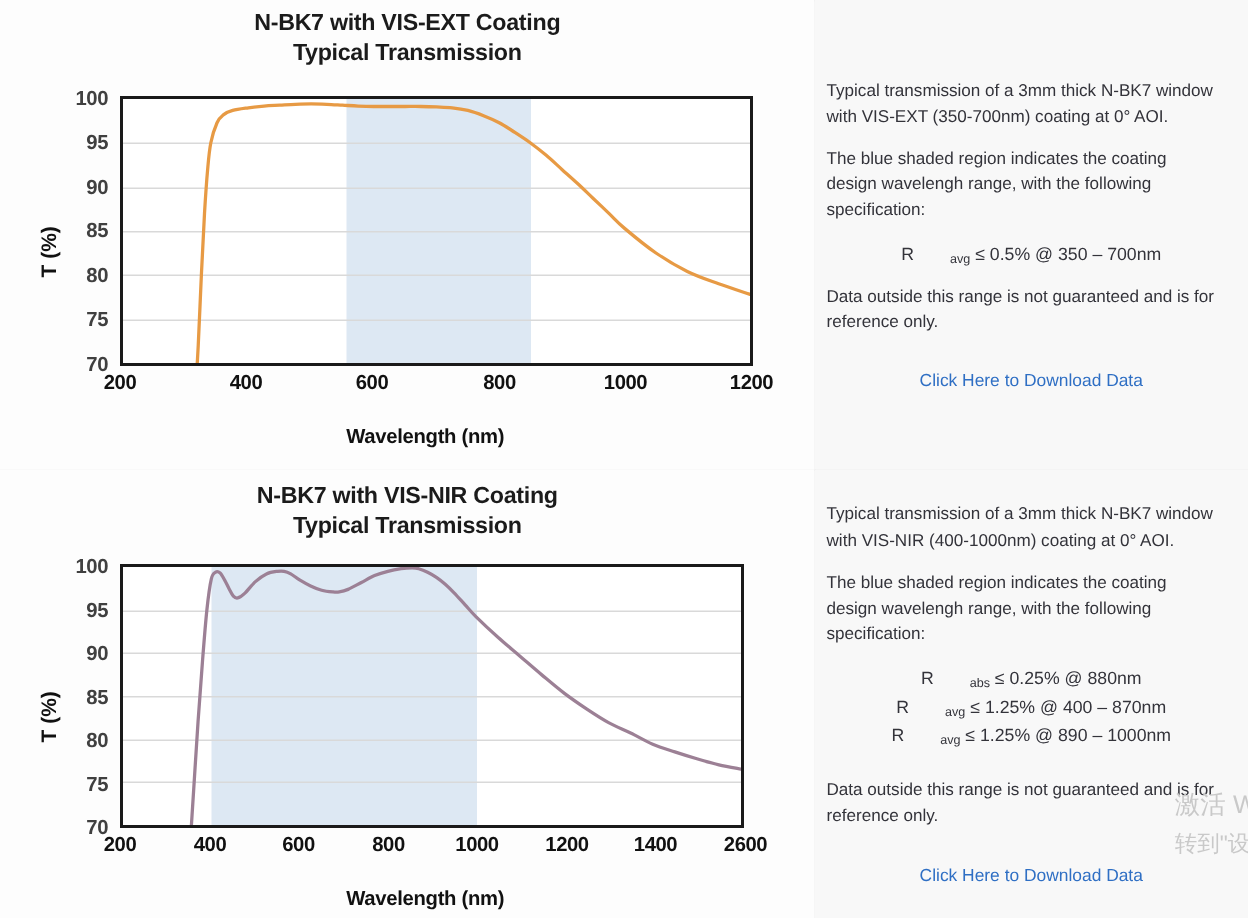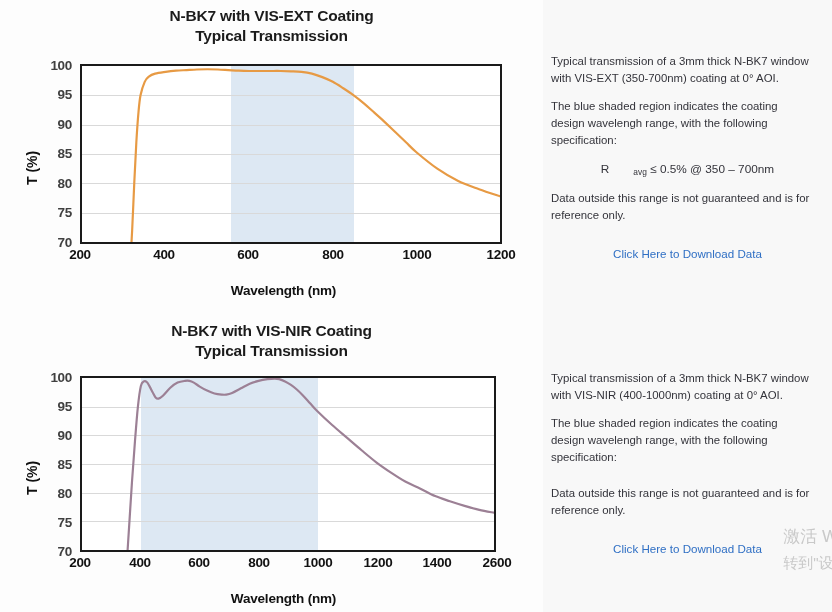--- a/index.html
+++ b/index.html
@@ -275,20 +275,25 @@
       <div class="xtick" style="left:351px; top:242px;">1200</div>
       <div class="xtick" style="left:410px; top:242px;">1400</div>
       <div class="xtick" style="left:470px; top:242px;">2600</div>
 
       <div class="axis-label-x" style="top:278px;">Wavelength (nm)</div>
     </div>
 
     <div class="text-cell">
       <p class="para">Typical transmission of a 3mm thick N-BK7 window with VIS-NIR (400-1000nm) coating at 0° AOI.</p>
       <p class="para">The blue shaded region indicates the coating design wavelengh range, with the following specification:</p>
+      <div class="spec-block" id="specs-1">
+          <span class="spec-line"><span>R</span><span class="sub">abs</span><span> ≤ 0.25% @ 880nm</span></span>
+          <span class="spec-line"><span>R</span><span class="sub">avg</span><span> ≤ 1.25% @ 400 – 870nm</span></span>
+          <span class="spec-line"><span>R</span><span class="sub">avg</span><span> ≤ 1.25% @ 890 – 1000nm</span></span>
+        </div>
       <p class="para" style="margin-top:8px;">Data outside this range is not guaranteed and is for reference only.</p>
       <a class="dl-link">Click Here to Download Data</a>
     </div>
   </div>
 
   <div id="watermark">
     <span class="wm1">激活 W</span>
     <span class="wm2">转到"设</span>
   </div>
 

